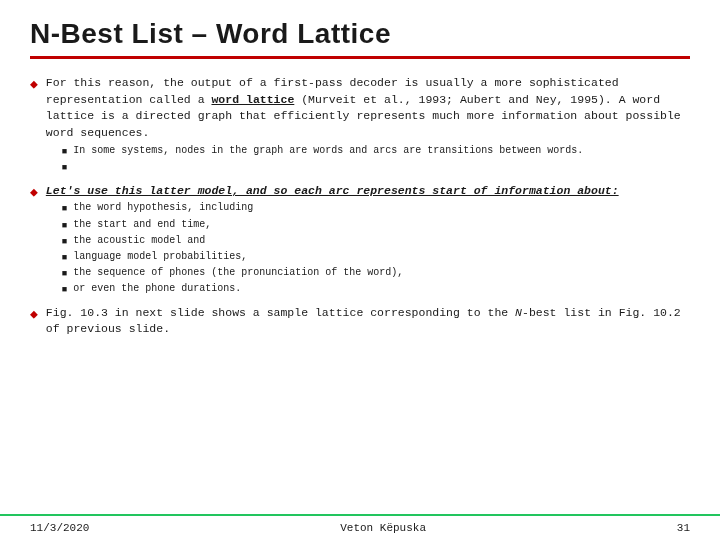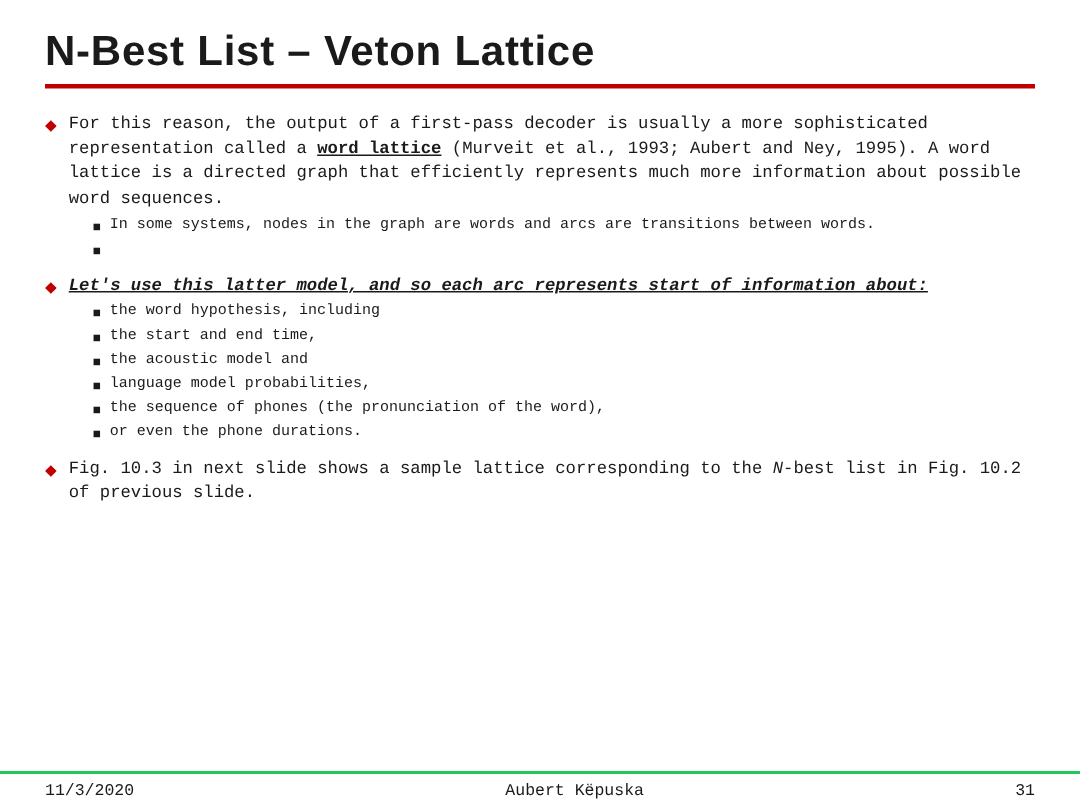--- a/index.html
+++ b/index.html
@@ -99,21 +99,21 @@
       font-family: 'Courier New', Courier, monospace;
       font-size: 11px;
       color: #1a1a1a;
     }
   </style>
 </head>
 <body>
 
 <div class="slide">
   <div class="header">
-    <div class="title">N-Best List – Veton Lattice</div>
+    <div class="title">N-Best List – Word Lattice</div>
     <div class="title-underline"></div>
   </div>
 
   <div class="content">
 
     <div class="bullet-section">
       <span class="bullet-diamond">◆</span>
       <div class="bullet-text">
         For this reason, the output of a first-pass decoder is usually a more sophisticated representation called a <b>word lattice</b> (Murveit et al., 1993; Aubert and Ney, 1995). A word lattice is a directed graph that efficiently represents much more information about possible word sequences.
         <div class="sub-bullets">
@@ -165,16 +165,16 @@
       <span class="bullet-diamond">◆</span>
       <div class="bullet-text">
         Fig. 10.3 in next slide shows a sample lattice corresponding to the <i>N</i>-best list in Fig. 10.2 of previous slide.
       </div>
     </div>
 
   </div>
 
   <div class="footer">
     <span class="footer-text">11/3/2020</span>
-    <span class="footer-text">Aubert Këpuska</span>
+    <span class="footer-text">Veton Këpuska</span>
     <span class="footer-text">31</span>
   </div>
 </div>
 
 </body></html>

